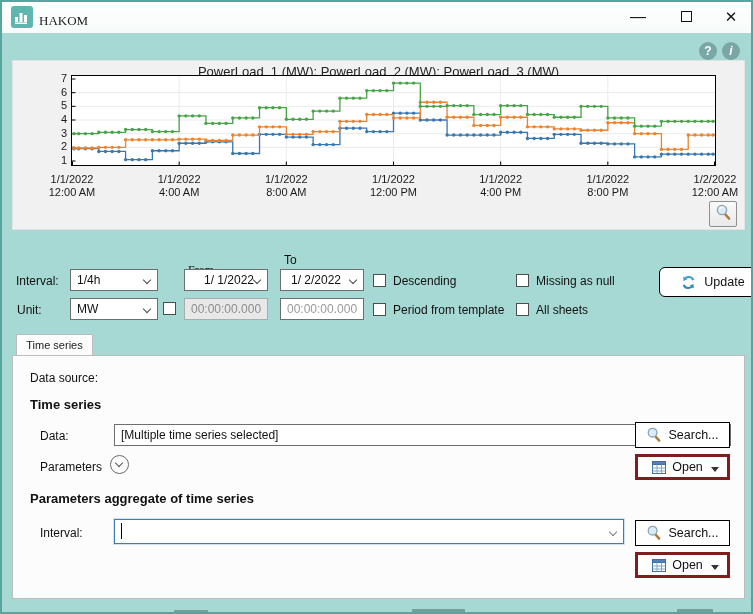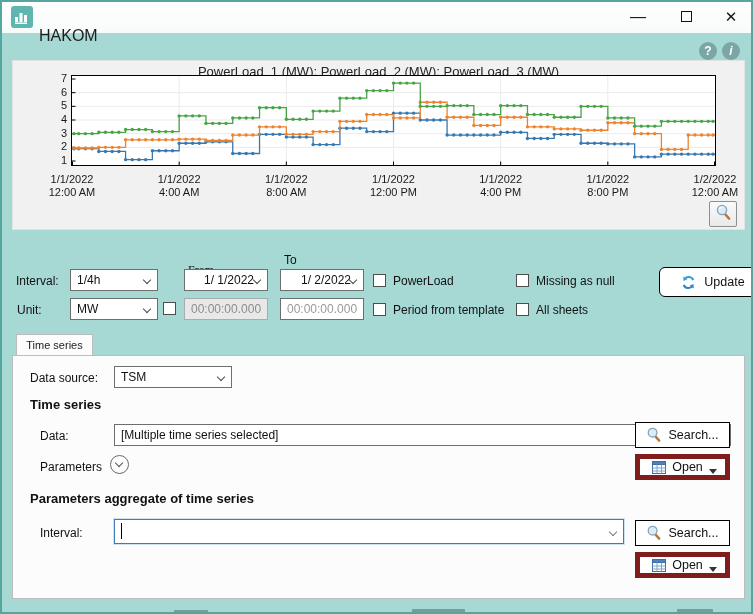--- a/index.html
+++ b/index.html
@@ -2,21 +2,21 @@
 <html><head>
 <meta charset="utf-8">
 <style>
   html,body{margin:0;padding:0;background:#777;}
   *{box-sizing:border-box;font-family:"Liberation Sans","DejaVu Sans",sans-serif;}
   #window{position:relative;width:753px;height:614px;background:#a6d9d4;border:2px solid #57a59f;overflow:hidden;}
   
   #titlebar{position:absolute;left:0;top:0;width:100%;height:31px;background:linear-gradient(#ffffff,#f6fbfa);}
   #app-icon{position:absolute;left:9px;top:4px;width:22px;height:22px;background:#5fb6ae;border-radius:3px;}
   #app-icon svg{position:absolute;left:3px;top:3px;}
-  #win-title{position:absolute;left:37px;top:25px;font-size:16px;color:#1d1d1d;}
+  #win-title{position:absolute;left:37px;top:11px;font-size:13px;color:#1d1d1d;font-family:Liberation Serif, serif;}
   .winbtn{position:absolute;top:0;width:42px;height:31px;text-align:center;line-height:30px;font-size:14px;color:#111;cursor:default;}
   #btn-min{left:615px;font-size:16px;}
   #btn-max{left:663px;}
   #btn-close{left:708px;font-size:15px;}
   #btn-max span{display:inline-block;width:11px;height:11px;border:1.4px solid #111;vertical-align:middle;margin-top:-3px;}
   
   .roundicon{position:absolute;width:18px;height:18px;border-radius:50%;background:#7aa6a6;color:#fff;
     font-size:12px;font-weight:bold;text-align:center;line-height:18px;}
   #help-icon{left:697px;top:40px;}
   #info-icon{left:720px;top:40px;font-style:italic;}
@@ -34,21 +34,21 @@
   .combo{position:absolute;height:22px;background:#fff;border:1px solid #6e6e6e;font-size:12px;color:#111;
     line-height:20px;padding-left:6px;white-space:nowrap;overflow:hidden;}
   .combo .chev{position:absolute;right:7px;top:7px;}
   .chev{display:inline-block;width:6px;height:6px;border-right:1.6px solid #4a4a4a;border-bottom:1.6px solid #4a4a4a;transform:rotate(45deg);}
   .cbox{position:absolute;width:13px;height:13px;background:#fff;border:1px solid #4d4d4d;}
   .textfield{position:absolute;height:22px;font-size:12px;line-height:20px;padding-left:6px;}
   #from-time{background:#e8e8e8;border:1px solid #ababab;color:#8d8d8d;}
   #to-time{background:#fff;border:1px solid #6e6e6e;color:#9a9a9a;}
   .pushbtn{position:absolute;background:#fff;border:1px solid #000;font-size:12.5px;color:#111;
     display:flex;align-items:center;justify-content:center;gap:8px;padding:0;}
-  .graybtn{border:5px solid #7f1d1d;}
+  .graybtn{border:3px solid #7f1d1d;}
   
   #tab-ts{position:absolute;left:14px;top:332px;width:77px;height:22px;background:#fcfcfc;border:1px solid #bcbcbc;border-bottom:none;
     font-size:11px;color:#222;text-align:center;line-height:21px;}
   #tab-page{position:absolute;left:10px;top:353px;width:733px;height:244px;background:#fcfcfc;border:1px solid #bcbcbc;}
   .heading{position:absolute;font-size:13px;font-weight:bold;color:#111;}
   #expander{position:absolute;left:108px;top:453px;width:19px;height:19px;border-radius:50%;border:1.6px solid #6a6a6a;background:#fcfcfc;padding:0;}
   #expander .chev{position:absolute;left:5px;top:4px;border-color:#555;}
   #category-combo{border:1px solid #3f7cb6;outline:1px solid #cfe2f0;}
   #caret{position:absolute;left:6px;top:3px;width:1px;height:16px;background:#000;}
   #open1 .arrow,#open2 .arrow{position:absolute;right:8px;top:10px;width:0;height:0;
@@ -435,27 +435,27 @@
     <span class="chev"></span>
   </div>
 
   <div class="lbl" style="left:186px;top:261px;font-family:Liberation Serif, serif;">From</div>
   <div class="combo" style="left:182px;top:267px;width:84px;padding-left:19px;">
     <span>1/ 1/2022</span>
     <span class="chev"></span>
   </div>
 
   <div class="lbl" style="left:282px;top:251px;">To</div>
-  <div class="combo" style="left:278px;top:267px;width:84px;padding-left:20px;">
+  <div class="combo" style="left:278px;top:267px;width:84px;padding-left:10px;">
     <span>1/ 2/2022</span>
     <span class="chev"></span>
   </div>
 
   <div class="cbox" style="left:371px;top:272px;"></div>
-  <div class="lbl" style="left:391px;top:272px;">PowerLoad</div>
+  <div class="lbl" style="left:391px;top:272px;">Descending</div>
 
   <div class="cbox" style="left:514px;top:272px;"></div>
   <div class="lbl" style="left:534px;top:272px;">Missing as null</div>
 
   <button class="pushbtn" style="left:657px;top:265px;width:108px;height:30px;border-radius:6px;">
     <svg width="15" height="15" viewBox="0 0 15 15">
       <path d="M12.3 5.2 A5 5 0 0 0 3.6 4.0" fill="none" stroke="#36a0d4" stroke-width="2.1"></path>
       <polygon points="2.2,1.6 2.6,5.9 6.4,4.2" fill="#36a0d4"></polygon>
       <path d="M2.7 9.8 A5 5 0 0 0 11.4 11.0" fill="none" stroke="#2a86c0" stroke-width="2.1"></path>
       <polygon points="12.8,13.4 12.4,9.1 8.6,10.8" fill="#2a86c0"></polygon>
@@ -475,24 +475,20 @@
   <div class="cbox" style="left:371px;top:301px;"></div>
   <div class="lbl" style="left:391px;top:301px;">Period from template</div>
 
   <div class="cbox" style="left:514px;top:301px;"></div>
   <div class="lbl" style="left:534px;top:301px;">All sheets</div>
 
   <div id="tab-ts">Time series</div>
   <div id="tab-page"></div>
 
   <div class="lbl" style="left:28px;top:369px;">Data source:</div>
-  <div class="combo" style="left:112px;top:364px;width:118px;">
-    <span>TSM</span>
-    <span class="chev"></span>
-  </div>
 
   <div class="heading" style="left:28px;top:395px;">Time series</div>
 
   <div class="lbl" style="left:38px;top:427px;">Data:</div>
   <div class="combo" style="left:112px;top:422px;width:617px;">
     <span>[Multiple time series selected]</span>
     <span class="chev"></span>
   </div>
   <button class="pushbtn" style="left:633px;top:420px;width:95px;height:26px;gap:6px;">
     <svg width="16" height="16" viewBox="0 0 17 17">

